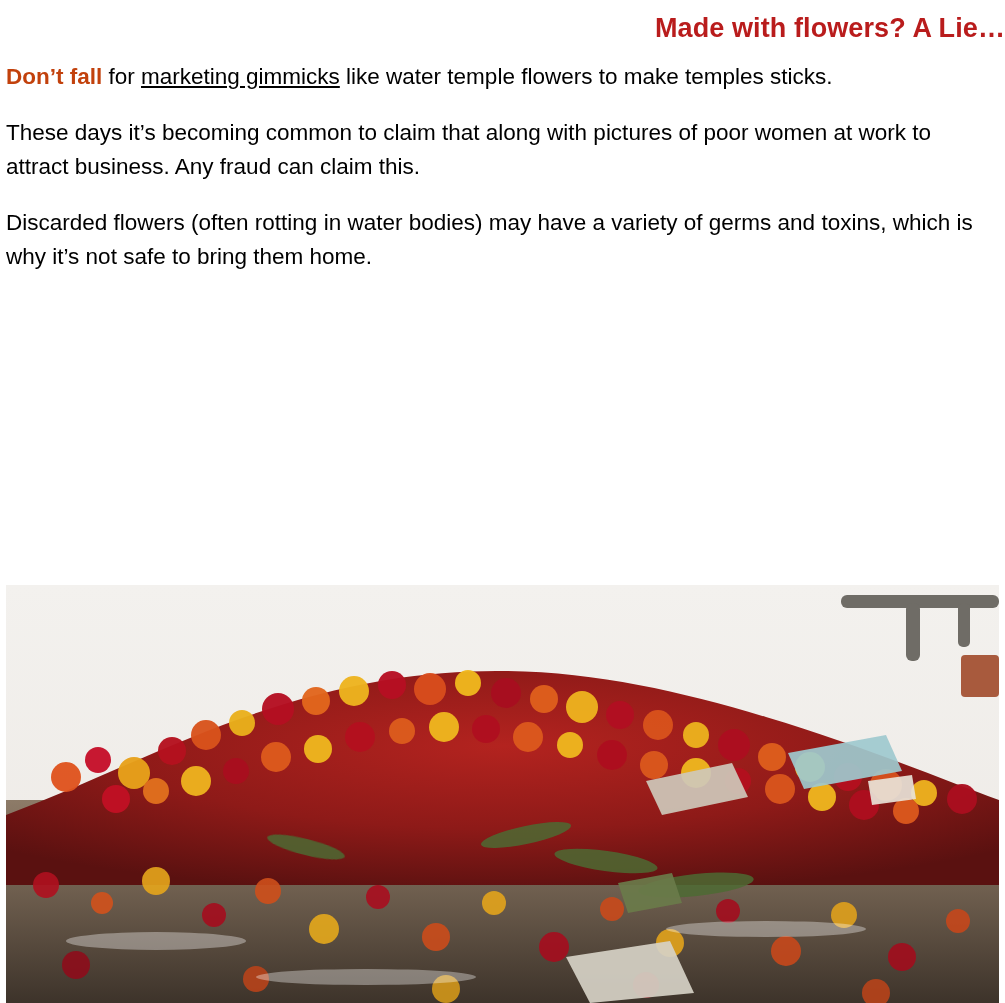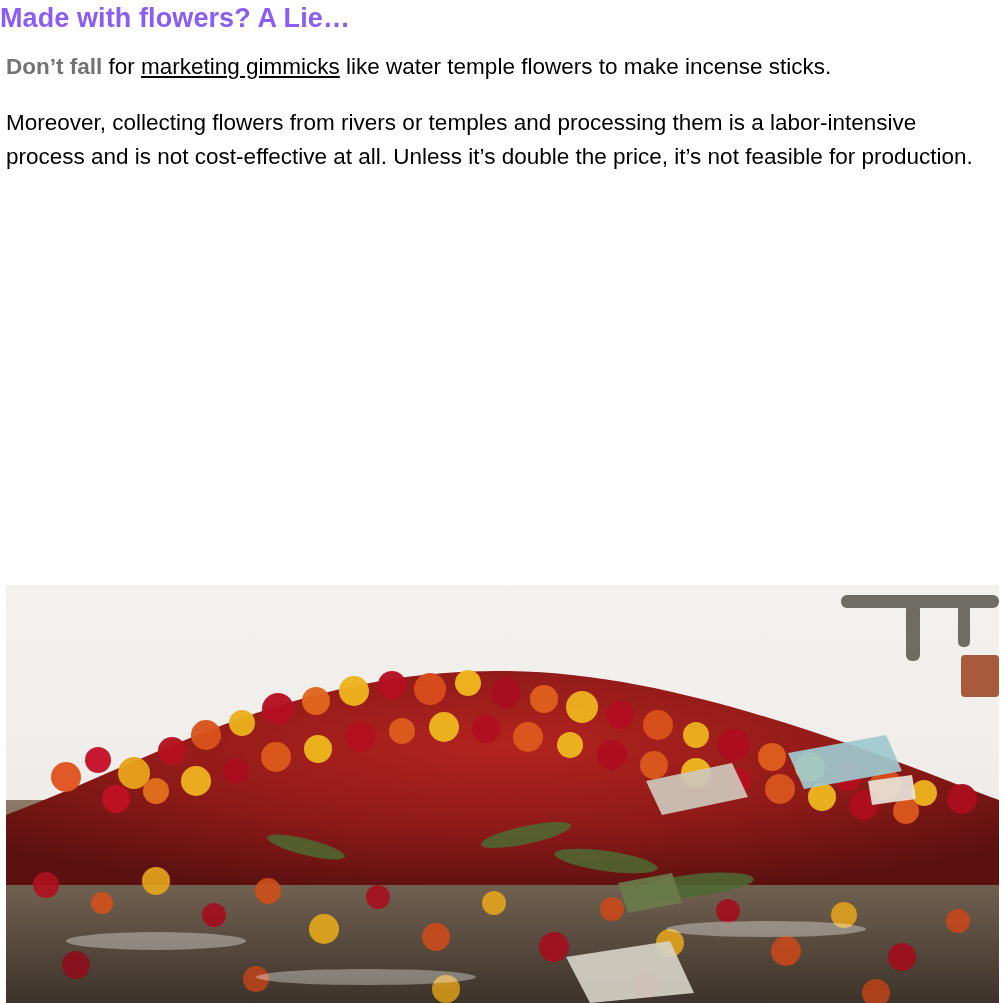--- a/index.html
+++ b/index.html
@@ -15,42 +15,42 @@
     color: #000000;
     overflow: hidden;
   }
   .page {
     width: 1005px;
     height: 1003px;
     position: relative;
     background: #ffffff;
   }
   .title {
-    text-align: left;
-    color: #8b5cf6;
+    text-align: right;
+    color: #b91c1c;
     font-weight: bold;
     font-size: 27px;
     line-height: 1.1;
-    padding-top: 4px;
+    padding-top: 14px;
     letter-spacing: 0.1px;
   }
   .body-copy {
     padding: 0 6px 0 6px;
   }
   p.para {
     font-size: 22.5px;
     line-height: 1.52;
     margin: 0 0 22px 0;
     color: #000000;
   }
   p.para:first-of-type {
     margin-top: 16px;
   }
   .red-bold {
-    color: #737373;
+    color: #c2410c;
     font-weight: bold;
   }
   .underline {
     text-decoration: underline;
     text-align: center;
   }
   .bold {
     font-weight: normal;
   }
   .photo-wrap {
@@ -70,28 +70,31 @@
 </head>
 <body>
 
 <div class="page">
 
   <div class="title">Made with flowers?  A Lie…</div>
 
   <div class="body-copy">
 
     <p class="para">
-      <span class="red-bold">Don’t fall</span><span> for </span><span class="underline">marketing gimmicks</span><span> like water </span><span class="bold">temple flowers</span><span> to make incense sticks.</span>
+      <span class="red-bold">Don’t fall</span><span> for </span><span class="underline">marketing gimmicks</span><span> like water </span><span class="bold">temple flowers</span><span> to make temples sticks.</span>
     </p>
 
-
-
     <p class="para">
-      <span>Moreover, collecting flowers from rivers or temples and processing them is a labor-intensive process and is not cost-effective at all. </span><span class="bold">Unless it’s double the price, it’s not feasible for production.</span>
+      <span>These days it’s becoming common to claim that along with pictures of poor women at work to attract business. Any fraud can claim this.</span>
     </p>
+
+    <p class="para">
+      <span>Discarded flowers (often rotting in water bodies) may have a variety of </span><span class="bold">germs and toxins</span><span>, which is why it’s not safe to bring them home.</span>
+    </p>
+
 
 
   </div>
 
   <div class="photo-wrap">
     <svg class="photo" viewBox="0 0 993 418" preserveAspectRatio="none">
       <defs>
         <linearGradient id="sky" x1="0" y1="0" x2="0" y2="1">
           <stop offset="0%" stop-color="#f3f1ee"></stop>
           <stop offset="60%" stop-color="#efece8"></stop>

